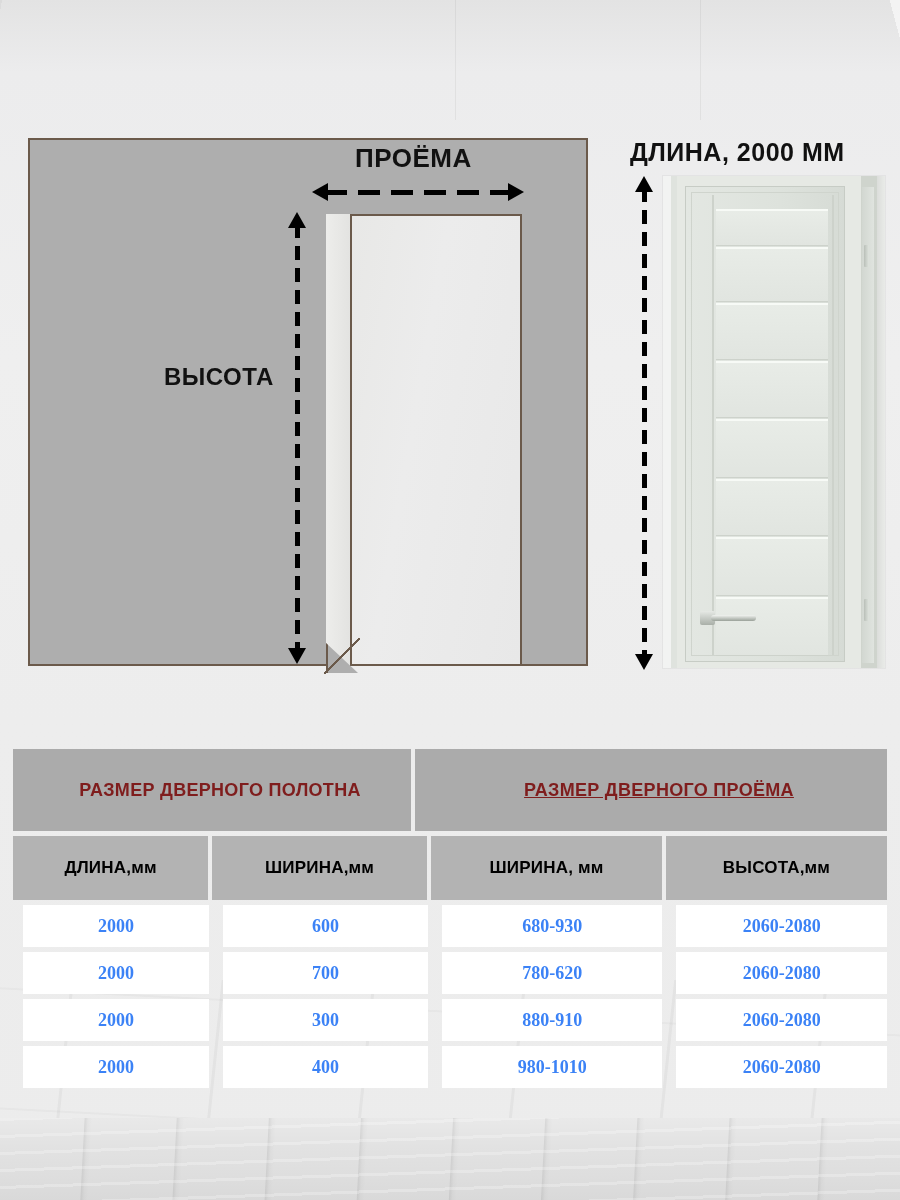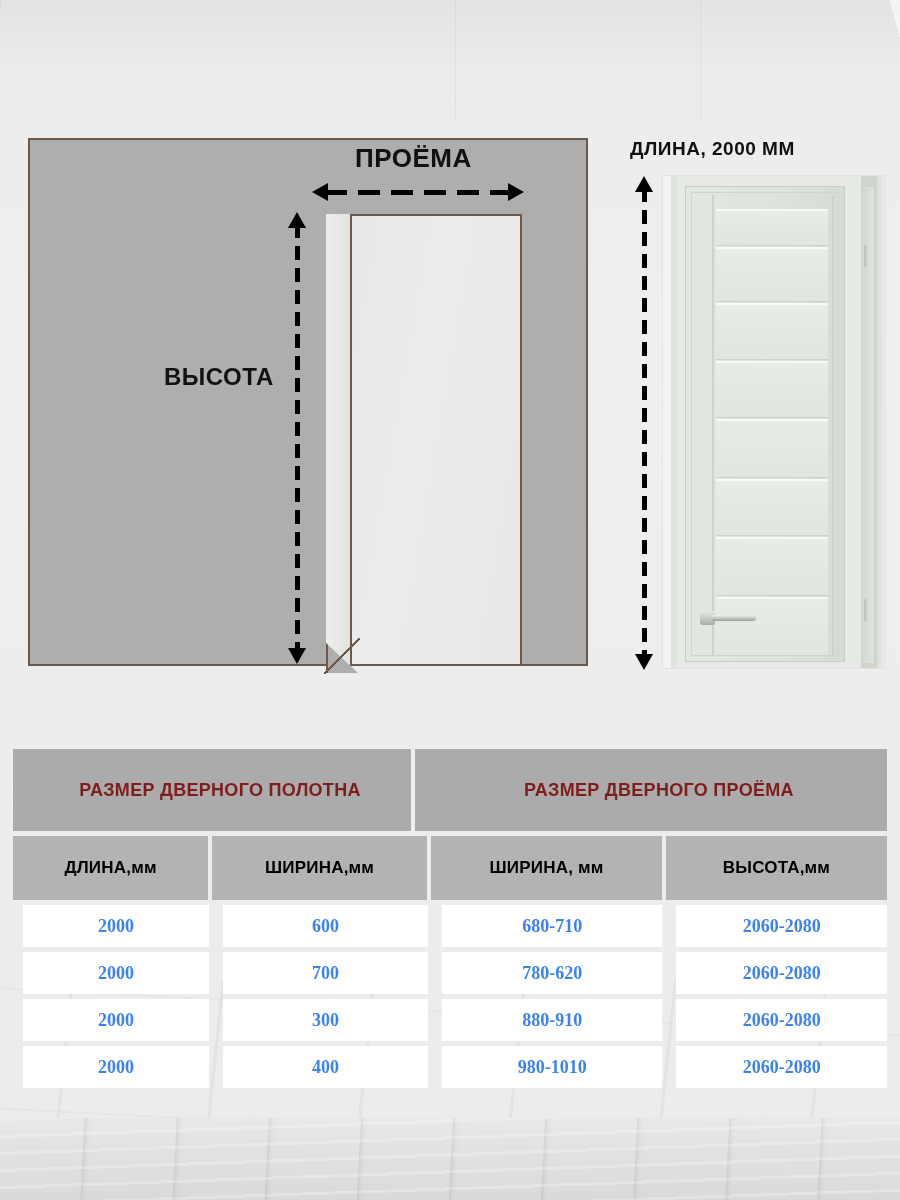--- a/index.html
+++ b/index.html
@@ -107,21 +107,21 @@
   .arrow-h .head-r{
     position:absolute;top:0;right:0;width:0;height:0;
     border-top:9px solid transparent;border-bottom:9px solid transparent;border-left:16px solid #000;
   }
 
   .dim-label{
     position:absolute;color:#111;font-weight:bold;letter-spacing:.5px;white-space:nowrap;
   }
   #lbl-shirina{left:355px;top:143px;font-size:26px;}
   #lbl-vysota{left:164px;top:363px;font-size:24px;}
-  #lbl-dlina{left:630px;top:138px;font-size:19px;}
+  #lbl-dlina{left:630px;top:138px;font-size:25px;}
 
   
   #doorphoto{
     position:absolute;left:663px;top:176px;width:222px;height:492px;
     background:linear-gradient(90deg,#f2f3f2 0 10px,#e9ebe8 10px 100%);
     box-shadow:0 0 0 1px rgba(0,0,0,.04);
   }
   .door-frame{
     position:absolute;left:8px;top:0;width:206px;height:492px;
     background:linear-gradient(90deg,#dfe3de 0 6px,#e6e9e4 6px 190px,#cfd4cd 190px 206px);
@@ -189,21 +189,21 @@
   .dcell{
     background:#ffffff;color:#3b82f6;font-size:18px;font-weight:bold;height:42px;
     font-family:"Liberation Serif", serif;
     margin-left:10px;
   }
   .c1{width:196px;}
   .c2{width:216px;}
   .c3{width:232px;}
   .c4{width:222px;}
   .g1{width:398px;}
-  .g2{width:472px;}
+  .g2{width:472px;text-decoration:underline;}
 </style>
 </head>
 <body>
 
 <div id="page">
 
   <div class="wall-streaks"></div>
   <div class="wall-panel" style="left:455px;"></div>
   <div class="wall-panel" style="left:700px;"></div>
   <div class="marble"></div>
@@ -277,21 +277,21 @@
     <div class="trow">
       <div class="cell hdr-sub c1">ДЛИНА,мм</div>
       <div class="cell hdr-sub c2">ШИРИНА,мм</div>
       <div class="cell hdr-sub c3">ШИРИНА, мм</div>
       <div class="cell hdr-sub c4">ВЫСОТА,мм</div>
     </div>
 
     <div class="trow">
       <div class="cell dcell c1">2000</div>
       <div class="cell dcell c2">600</div>
-      <div class="cell dcell c3">680-710</div>
+      <div class="cell dcell c3">680-930</div>
       <div class="cell dcell c4">2060-2080</div>
     </div>
     <div class="trow">
       <div class="cell dcell c1">2000</div>
       <div class="cell dcell c2">700</div>
       <div class="cell dcell c3">780-620</div>
       <div class="cell dcell c4">2060-2080</div>
     </div>
     <div class="trow">
       <div class="cell dcell c1">2000</div>

